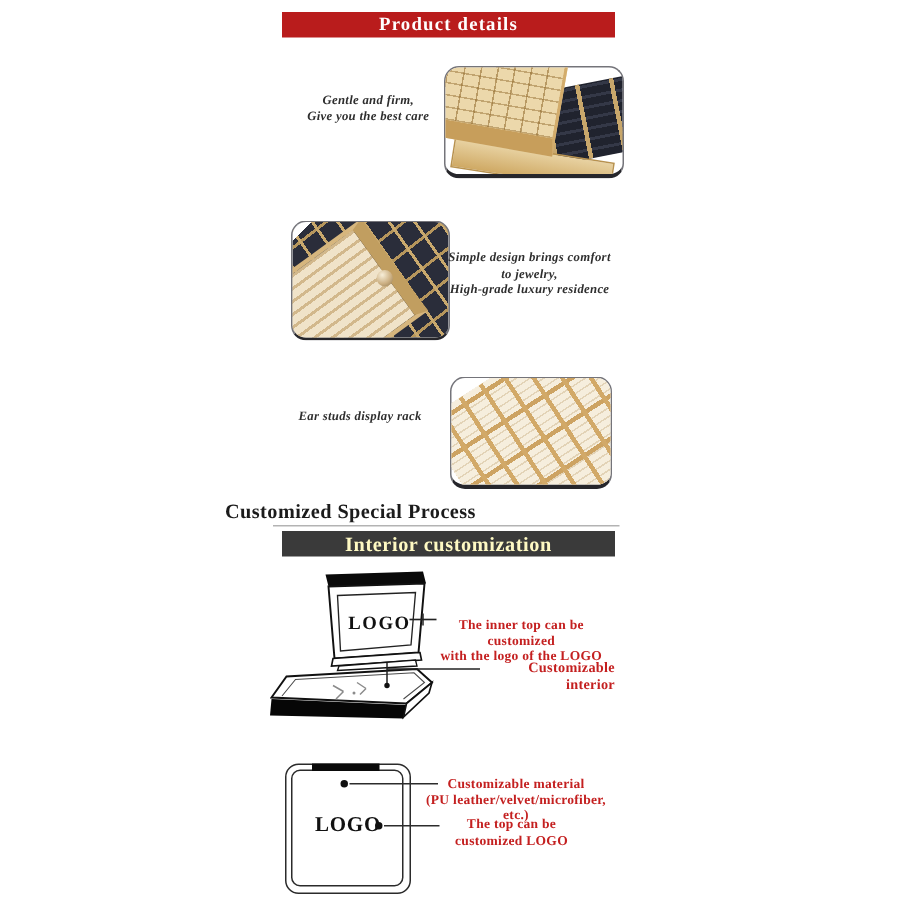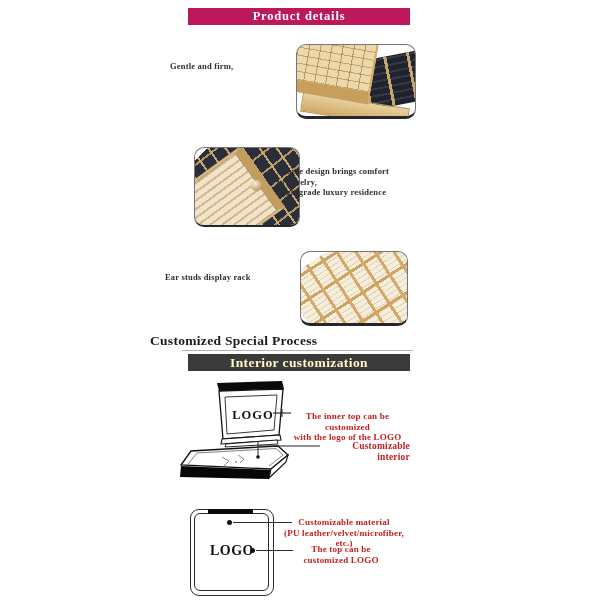--- a/index.html
+++ b/index.html
@@ -3,29 +3,29 @@
 <meta charset="utf-8">
 <style>
   html,body{margin:0;padding:0;background:#fff;}
   .canvas{
     position:relative;width:600px;height:600px;margin:0 auto;background:#ffffff;
     font-family:"Liberation Serif","DejaVu Serif",serif;overflow:hidden;
   }
   
   .banner{position:absolute;text-align:center;font-weight:bold;}
   .banner-light{left:188px;top:8px;width:222px;height:17px;line-height:17px;
-    background:#be185d;color:#ffffff;font-size:12.5px;letter-spacing:.8px;}
+    background:#b91c1c;color:#ffffff;font-size:12.5px;letter-spacing:.8px;}
   .banner-dark{left:188px;top:354px;width:222px;height:17px;line-height:17px;
     background:#3a3a3a;color:#fef9c3;font-size:13.5px;letter-spacing:.4px;}
   .heading{position:absolute;left:150px;top:333px;width:300px;text-align:left;
     font-size:13.5px;font-weight:bold;color:#1b1b1b;letter-spacing:.3px;}
   .rule{position:absolute;left:182px;top:350px;width:231px;height:1px;background:#b3b3b3;}
   
-  .caption{position:absolute;text-align:left;font-weight:bold;color:#2e2e2e;
-    font-size:8.5px;line-height:10.5px;letter-spacing:.2px;}
+  .caption{position:absolute;text-align:center;font-weight:bold;color:#2e2e2e;
+    font-size:8.5px;line-height:10.5px;letter-spacing:.2px;font-style:italic;}
   .cap1{left:170px;top:61px;width:151px;}
   .cap2{left:277px;top:166px;width:152px;}
   .cap3{left:165px;top:272px;width:150px;}
   
   .photo{position:absolute;background:#fff;overflow:hidden;border-radius:10px;
     border:1px solid #74747a;border-bottom:3px solid #26262b;}
   .photo1{left:296px;top:44px;width:118px;height:71px;}
   .photo2{left:194px;top:147px;width:104px;height:77px;border-bottom-width:2px;}
   .photo3{left:300px;top:251px;width:106px;height:71px;}
   .photo>div{position:absolute;}
@@ -79,20 +79,21 @@
 <body>
 
 <div class="canvas">
 
   <div class="banner banner-light">
     <span>Product details</span>
   </div>
 
   <div class="caption cap1">
     <div>Gentle and firm,</div>
+    <div>Give you the best care</div>
   </div>
   <div class="photo photo1">
     <div class="p1-navy"></div>
     <div class="p1-board"></div>
     <div class="p1-tray"></div>
   </div>
 
   <div class="photo photo2">
     <div class="p2-bg"></div>
     <div class="p2-tray"></div>

